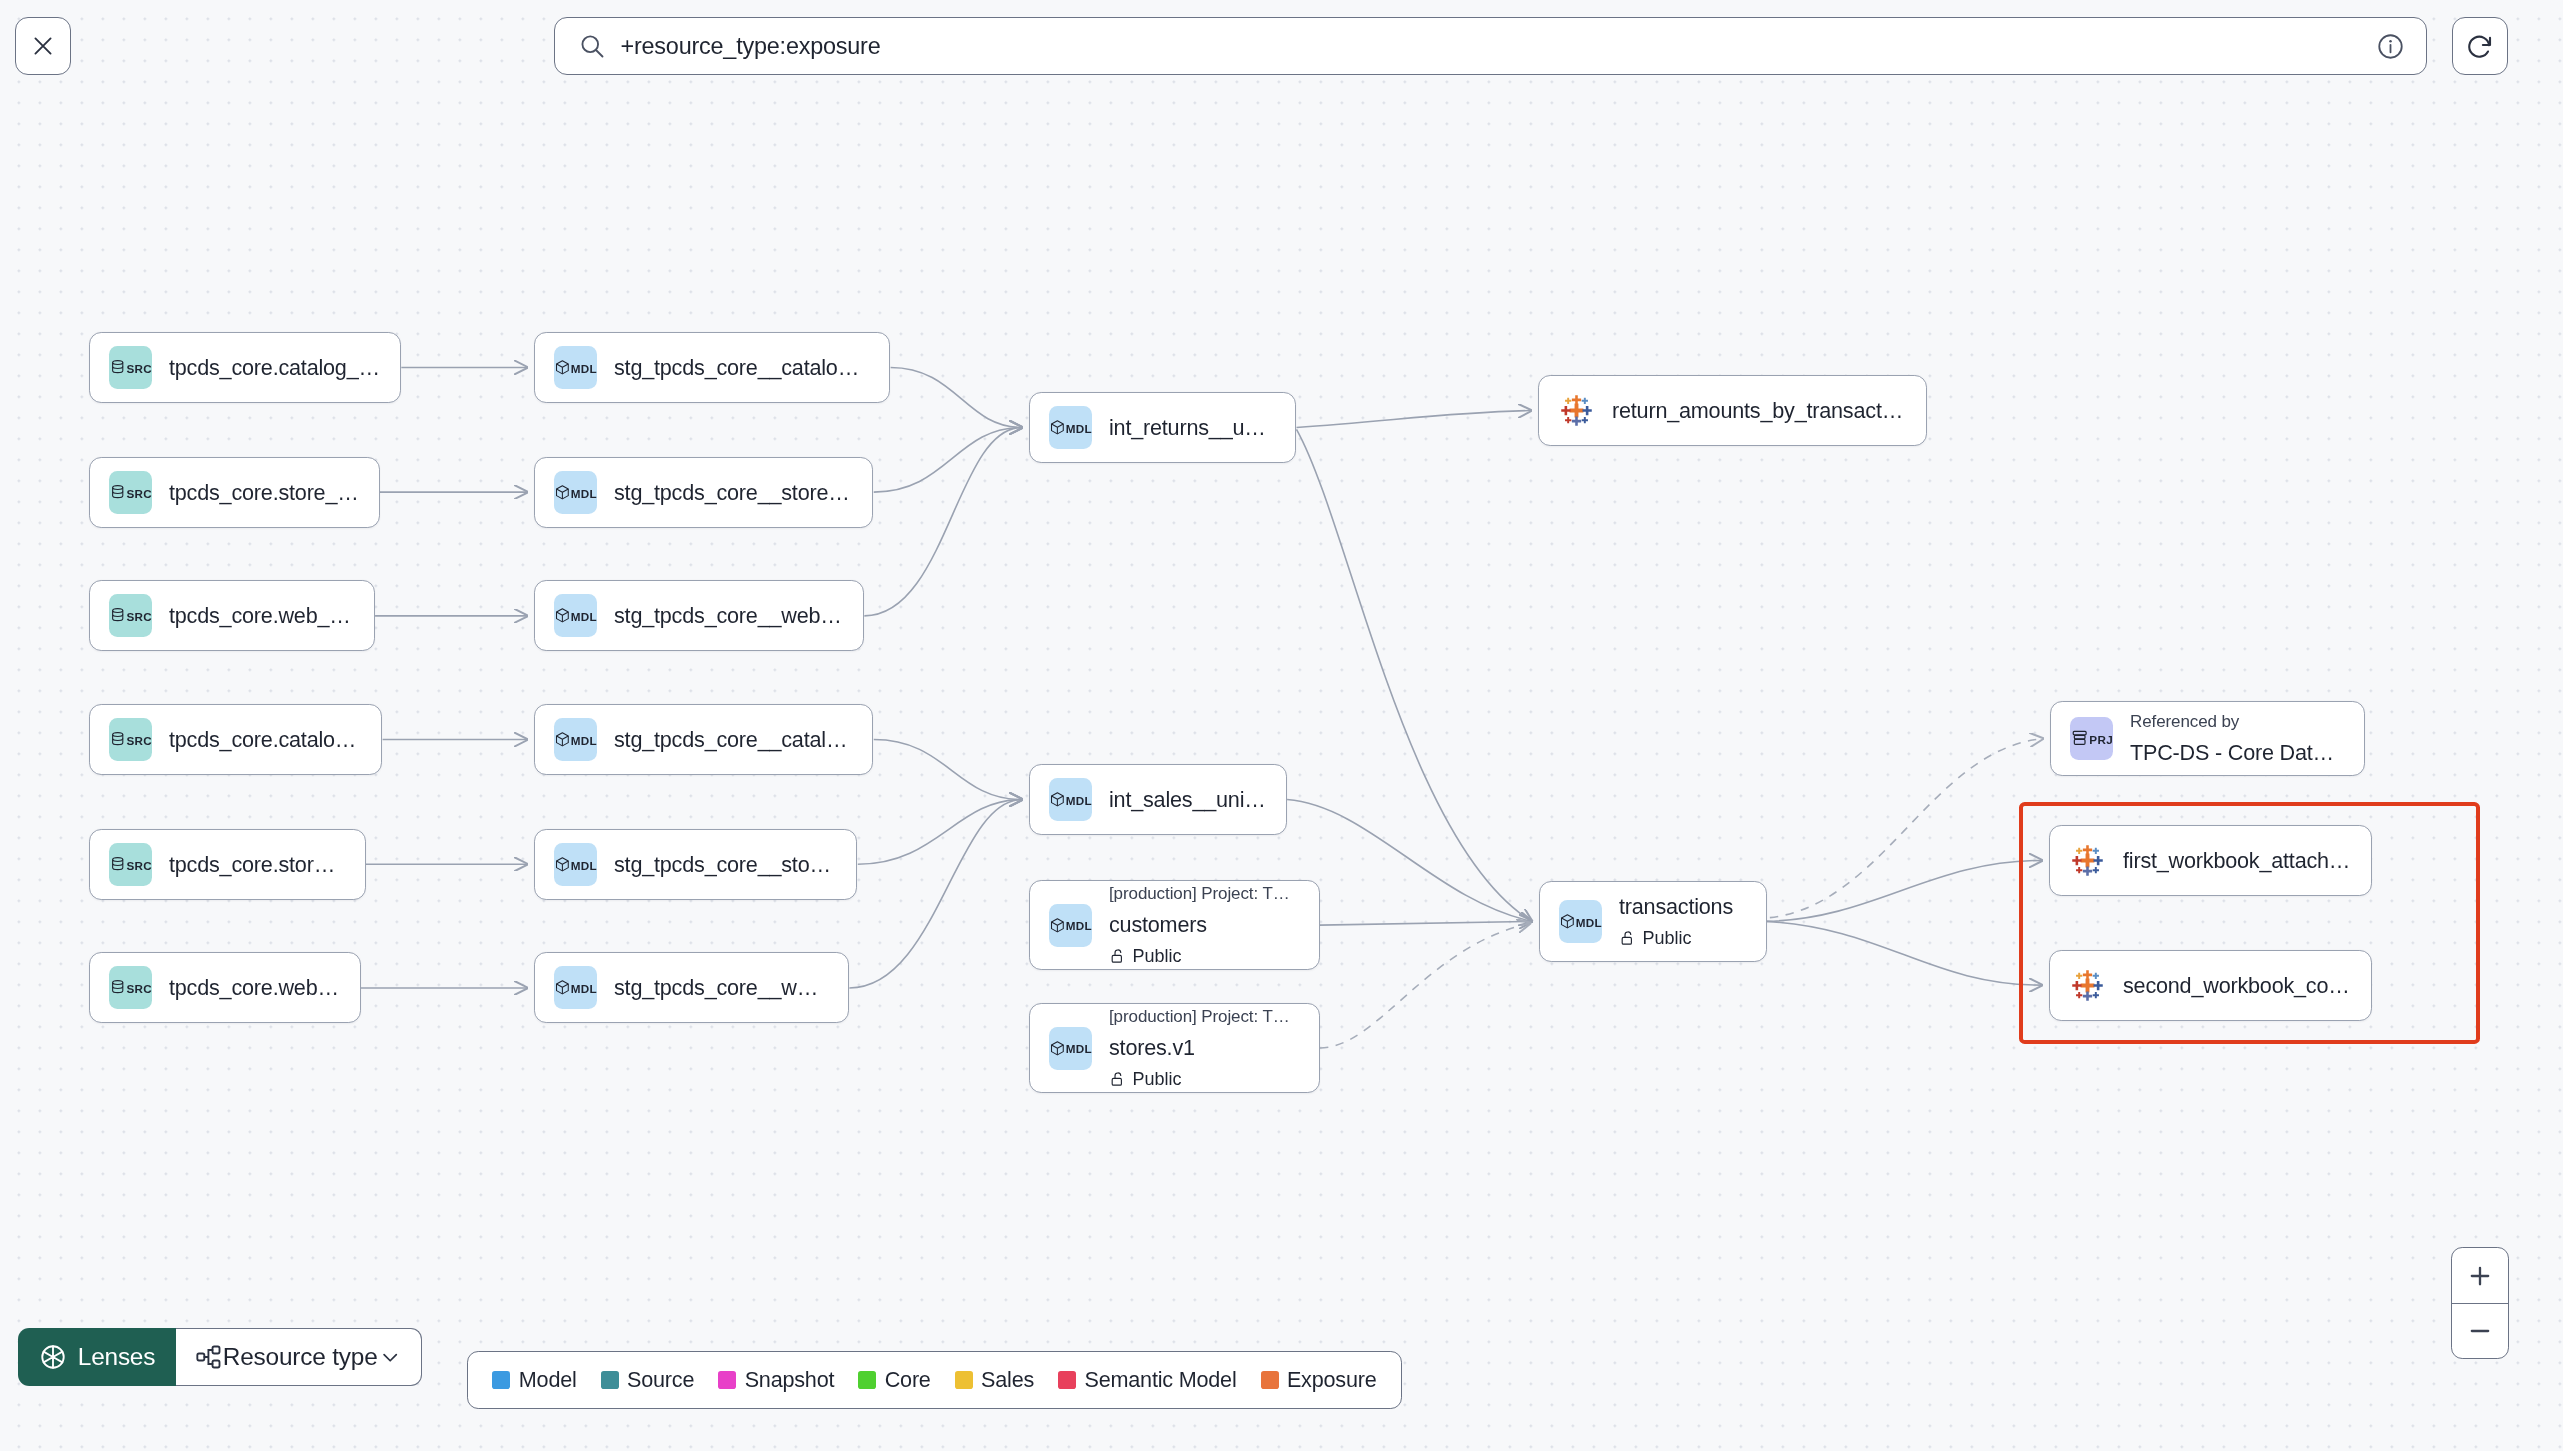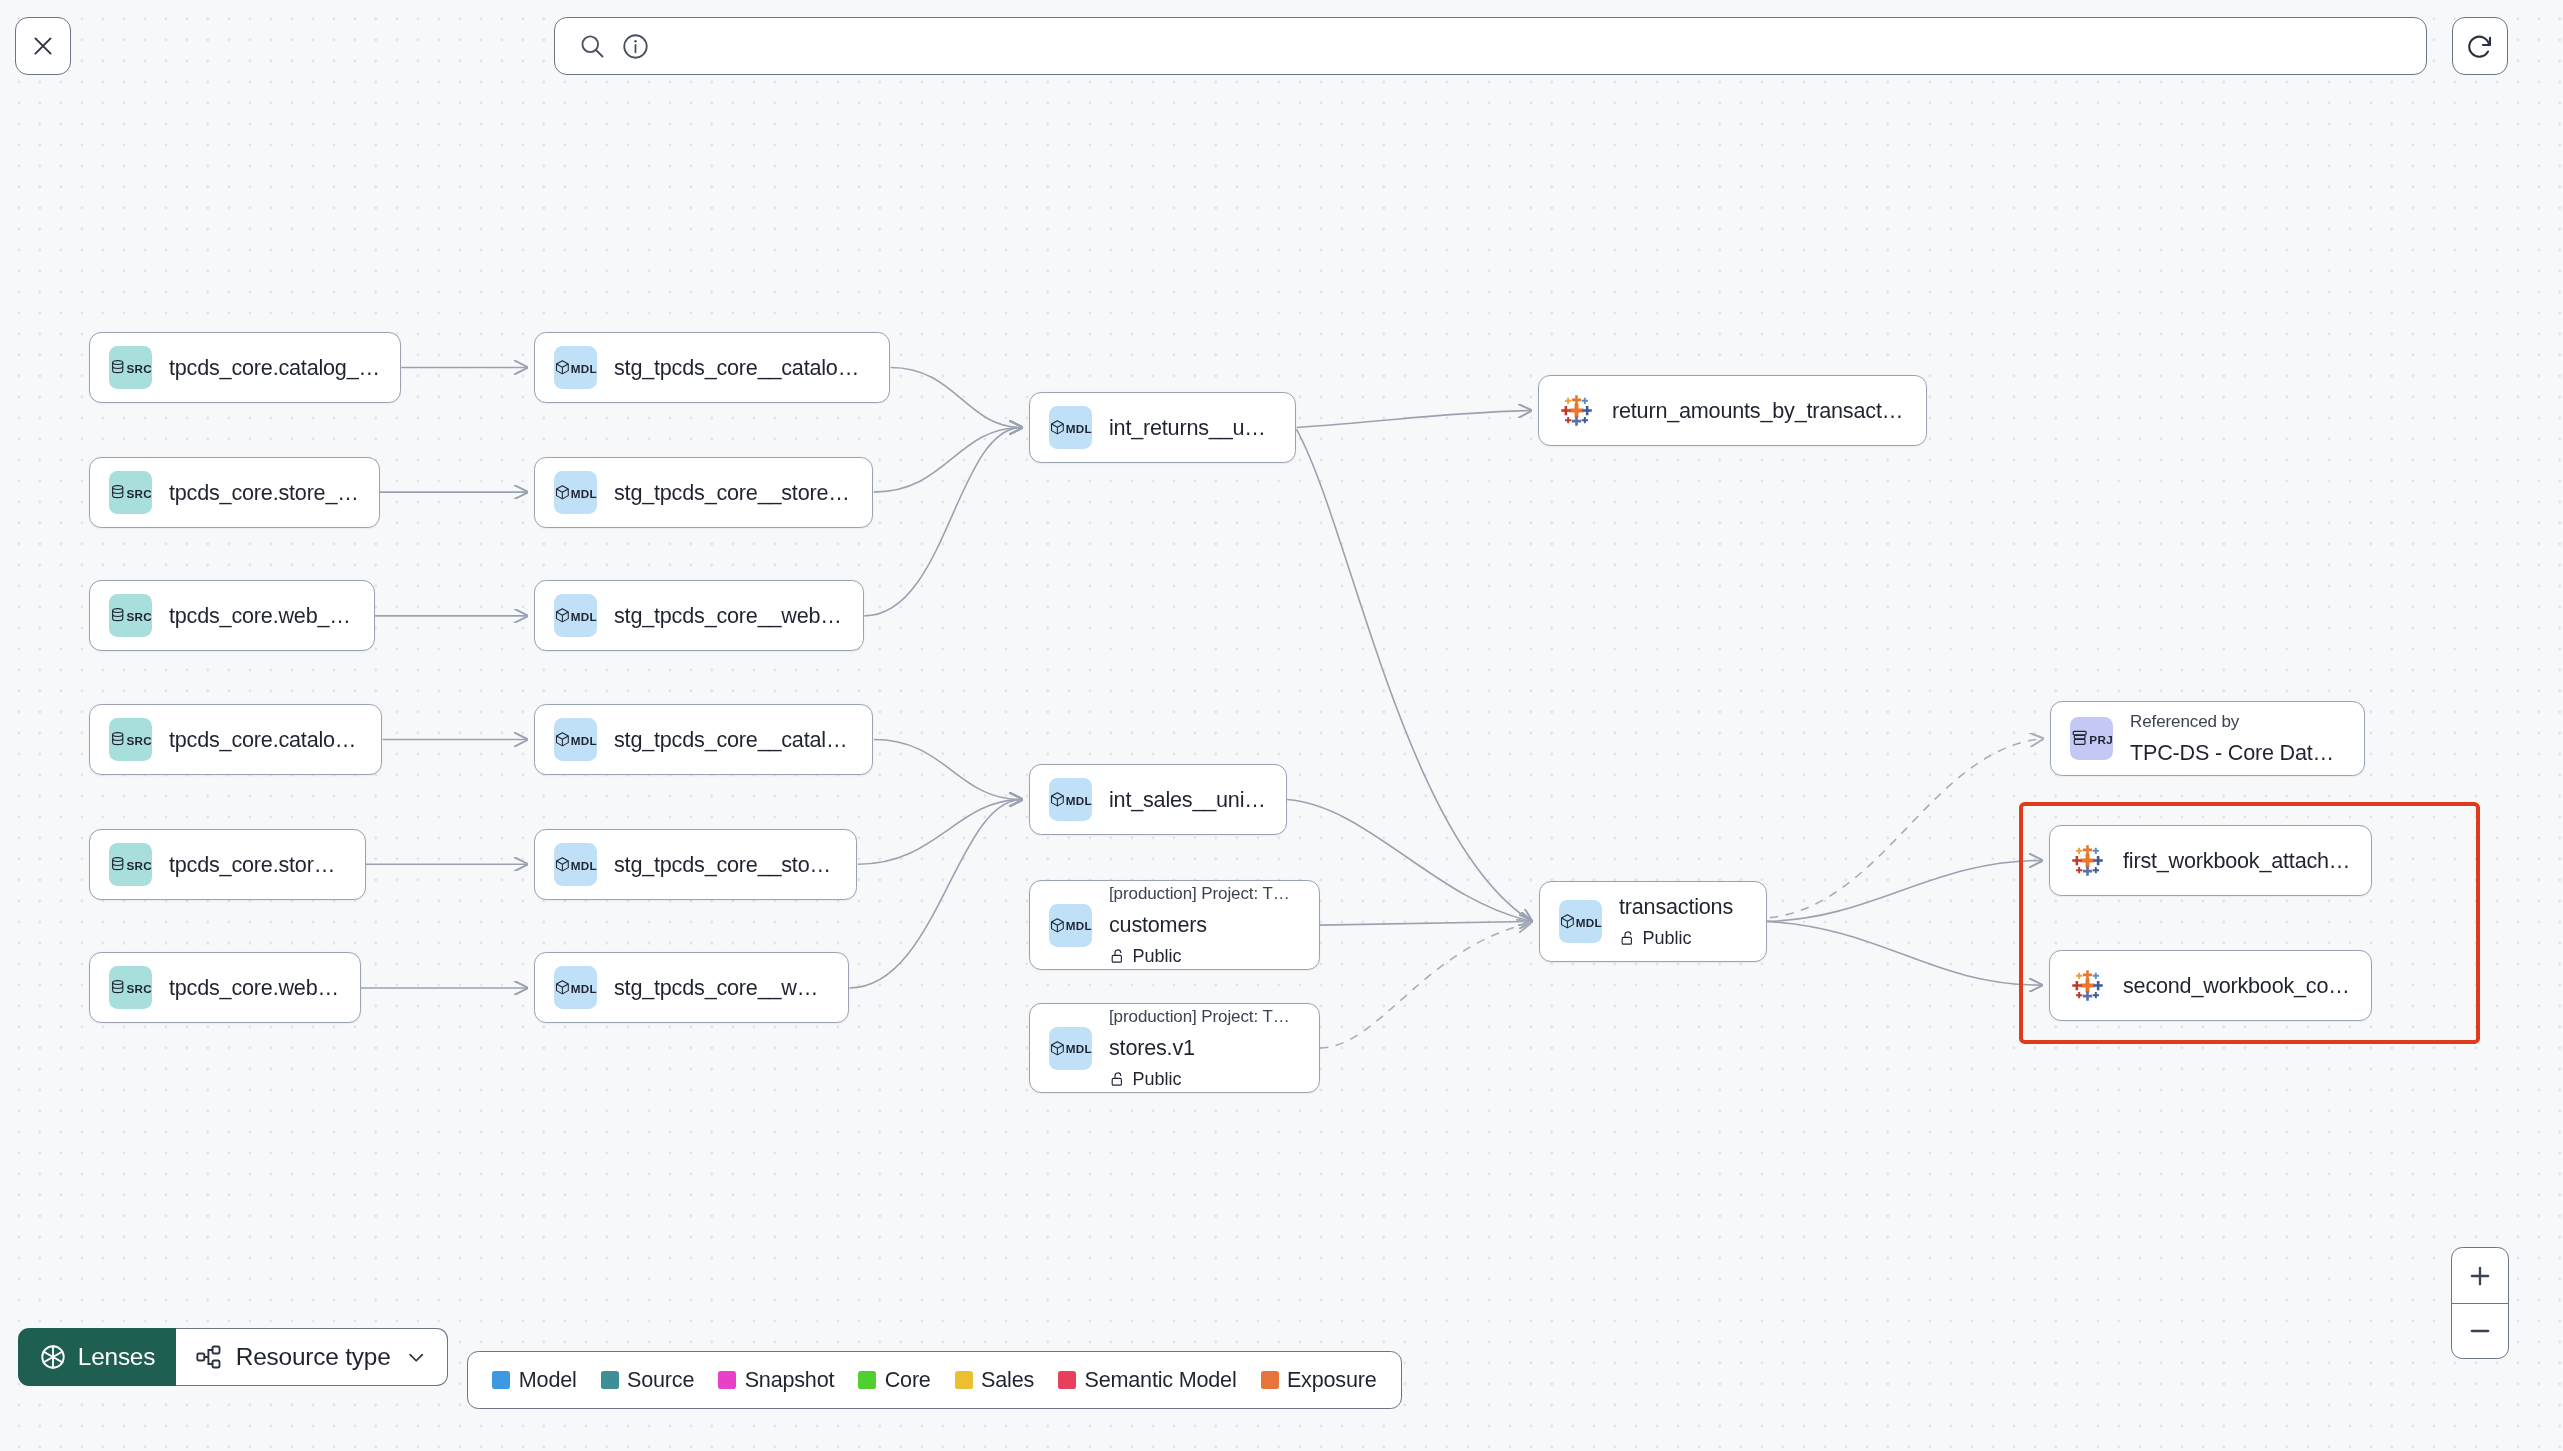--- a/index.html
+++ b/index.html
@@ -129,21 +129,21 @@
   }
   #lenses-btn {
     display: flex; align-items: center; gap: 11.2px;
     background: #1f5f52; color: #fff;
     padding: 0 20.6px;
     border-radius: 11.2px 0 0 11.2px;
     font-size: 24.4px; letter-spacing: -0.2px;
     cursor: pointer;
   }
   #resource-type-btn {
-    display: flex; align-items: center; gap: 13px;
+    display: flex; align-items: center; gap: 0;
     background: #fff; color: #1f2430;
     border: 1.5px solid #6b7385;
     border-left: none;
     border-radius: 0 11.2px 11.2px 0;
     padding: 0 19px;
     font-size: 24.4px; letter-spacing: -0.2px;
     cursor: pointer;
   }
   #legend {
     left: 467px; top: 1351px; height: 58px;
@@ -505,20 +505,21 @@
     </div>
 
 
     <div id="searchbar">
       <span class="s-icon">
         <svg width="28" height="28" viewBox="0 0 24 24">
           <circle cx="10.5" cy="10.5" r="6.7" fill="none" stroke="#4a5162" stroke-width="1.6"></circle>
           <path d="M15.4 15.4 L21 21" stroke="#4a5162" stroke-width="1.6" stroke-linecap="round"></path>
         </svg>
       </span>
+      <input id="search-input" type="text" value="+resource_type:exposure" style="">
       <span id="info-btn">
         <svg width="29" height="29" viewBox="0 0 24 24">
           <circle cx="12" cy="12" r="9.3" fill="none" stroke="#4a5162" stroke-width="1.5"></circle>
           <circle cx="12" cy="7.6" r="1.05" fill="#4a5162"></circle>
           <path d="M12 10.6 L12 16.8" stroke="#4a5162" stroke-width="1.5" stroke-linecap="round"></path>
         </svg>
       </span>
     </div>
 
     <div class="btn-sq" id="refresh-btn">

